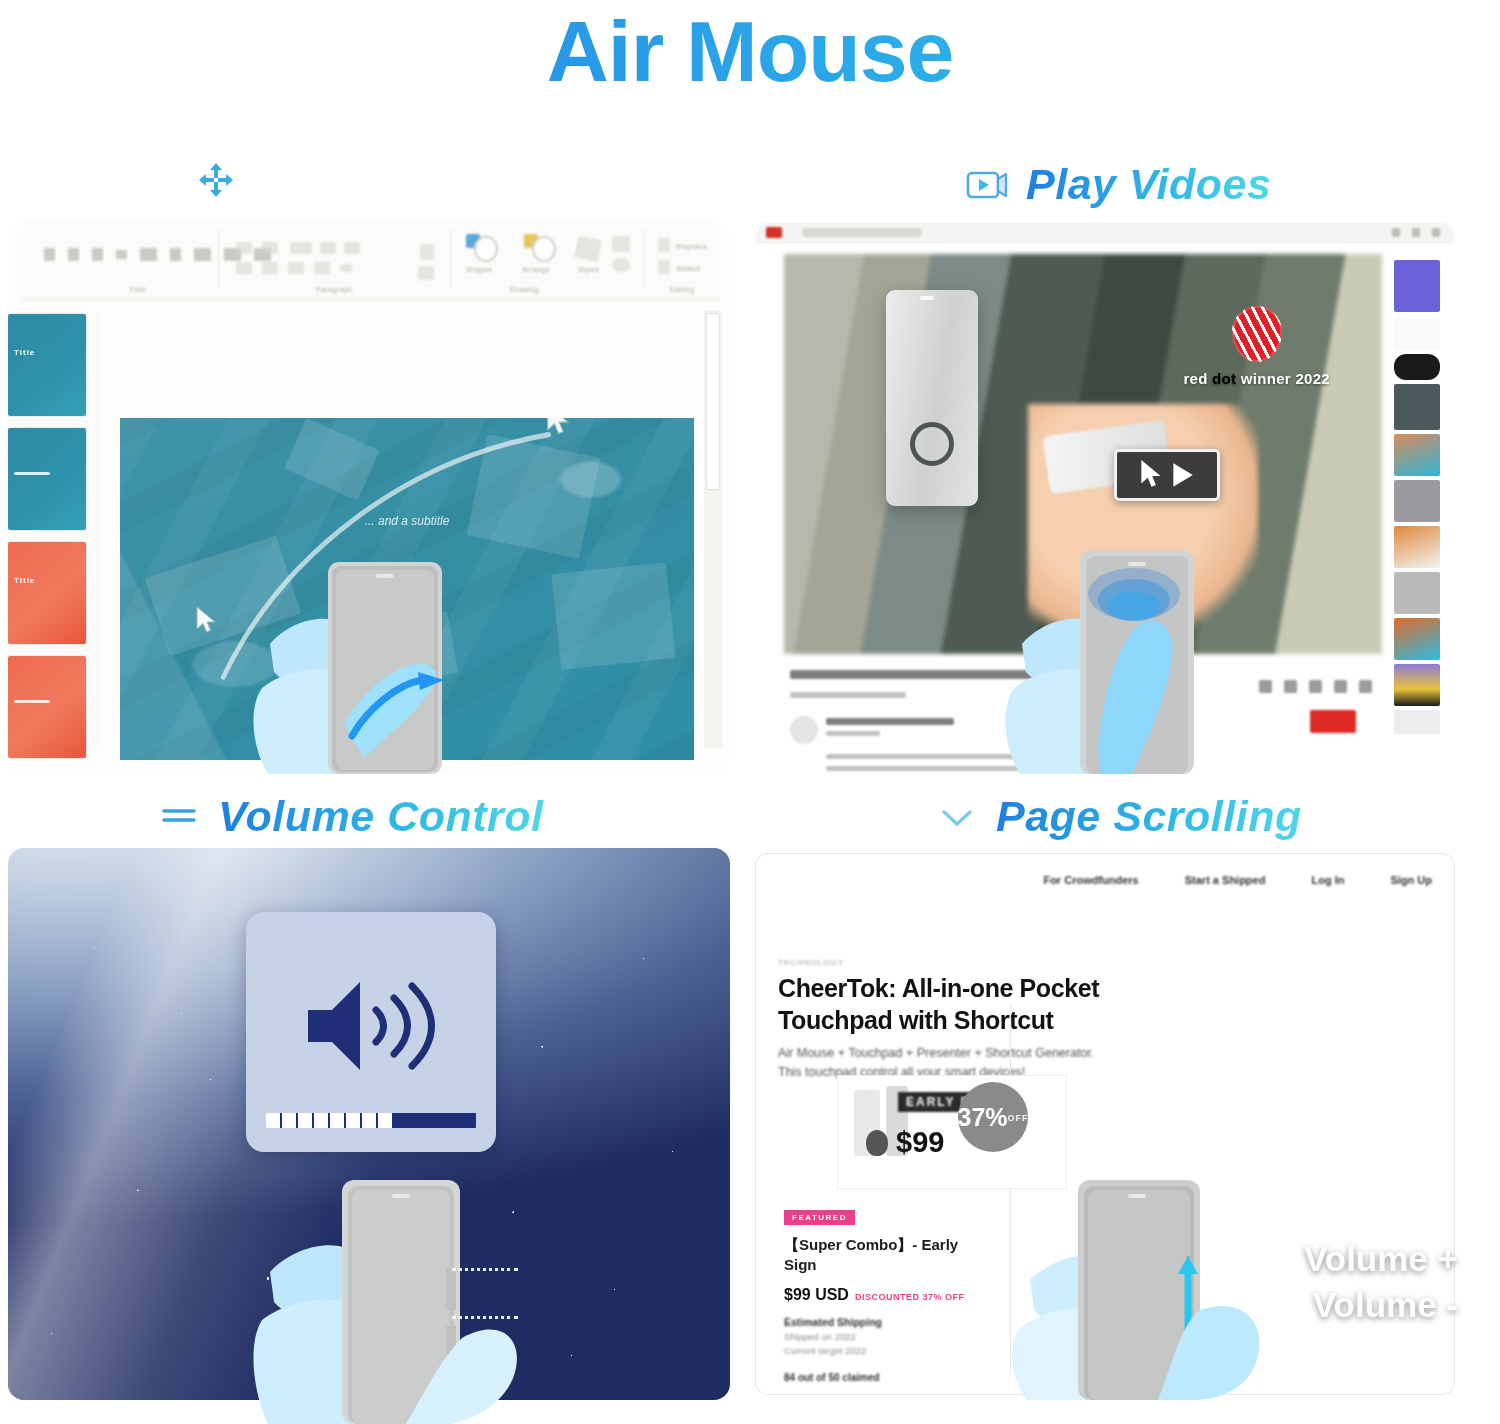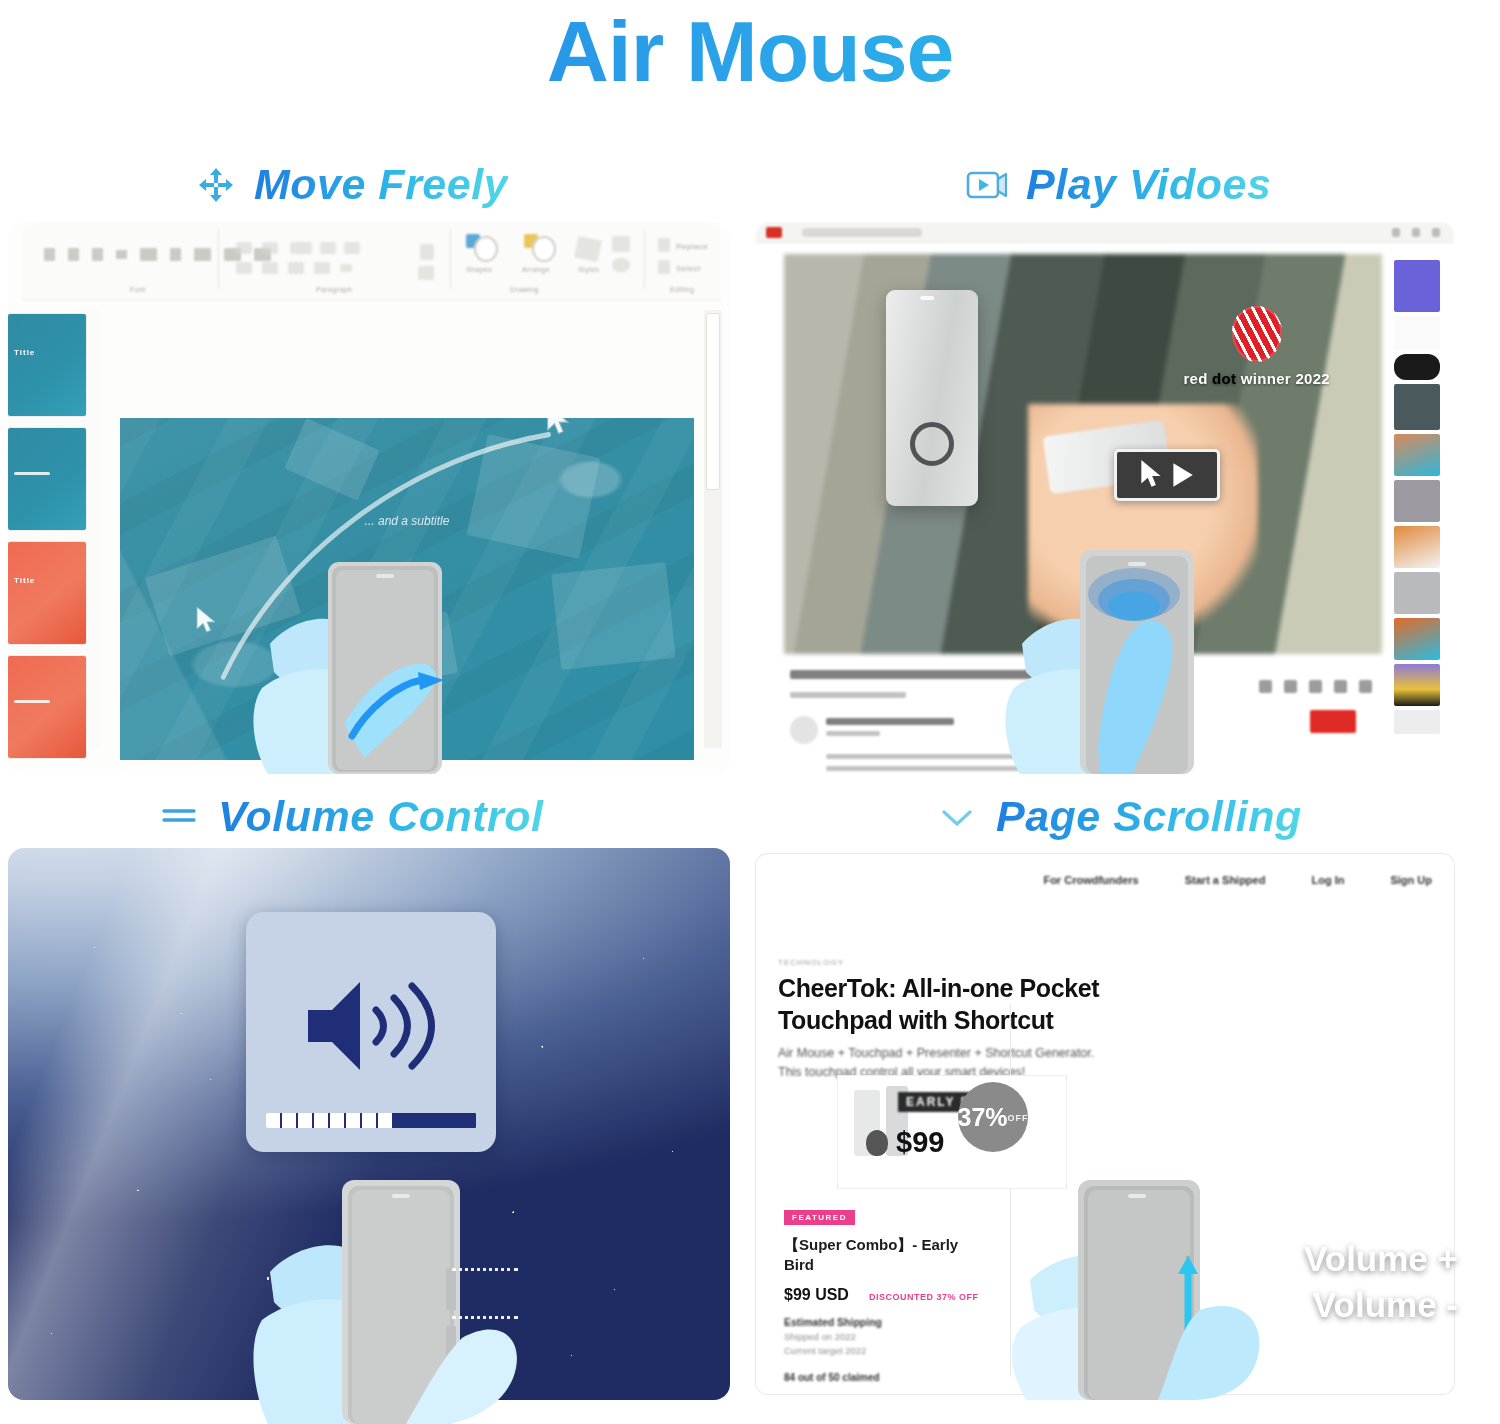--- a/index.html
+++ b/index.html
@@ -221,21 +221,21 @@
                background: #8a8a8a; color: #fff; display: flex; flex-direction: row;
                align-items: center; justify-content: center; line-height: 1; }
   .pct-badge .n { font-size: 25px; font-weight: 800; }
   .pct-badge .o { font-size: 9px; font-weight: 700; letter-spacing: 1px; margin-top: 2px; opacity: .9; }
   .price-big { position: absolute; left: 140px; top: 272px; font-size: 29px; font-weight: 800; color: #111; }
   .perk-box { position: absolute; left: 28px; top: 352px; width: 206px; }
   .featured-badge { display: inline-block; background: #ec3f8b; color: #fff; font-size: 8px;
                     font-weight: 800; letter-spacing: 1.5px; padding: 3px 8px; filter: blur(.7px); }
   .perk-title { margin-top: 10px; font-size: 15px; font-weight: 600; color: #1c1c1c; line-height: 1.35; filter: blur(.55px); }
   .perk-price { margin-top: 10px; font-size: 16px; font-weight: 700; color: #111; filter: blur(.6px); }
-  .perk-price small { font-size: 9px; font-weight: 700; color: #ec3f8b; margin-left: 20px; letter-spacing: .5px; }
+  .perk-price small { font-size: 9px; font-weight: 700; color: #ec3f8b; margin-left: 6px; letter-spacing: .5px; }
   .perk-ship { margin-top: 12px; font-size: 10.5px; font-weight: 700; color: #333; filter: blur(.8px); }
   .perk-line { margin-top: 3px; font-size: 9.5px; color: #8e8e8e; filter: blur(.9px); }
   .perk-backers { margin-top: 16px; font-size: 10px; font-weight: 700; color: #333; filter: blur(.9px); }
   .cf-divider { position: absolute; left: 254px; top: 150px; width: 1px; bottom: 18px; background: #e8e8e8; }
 
   
   .handart { position: absolute; pointer-events: none; }
 </style>
 </head>
 <body>
@@ -246,21 +246,20 @@
 
   <div class="sec-head" id="head-move">
     <svg class="ico" width="40" height="40" viewBox="0 0 40 40">
       <g fill="#2fa8e0">
         <path d="M20 3l6 7h-4v8h-4v-8h-4z"></path>
         <path d="M20 37l-6-7h4v-8h4v8h4z"></path>
         <path d="M3 20l7-6v4h8v4h-8v4z"></path>
         <path d="M37 20l-7 6v-4h-8v-4h8v-4z"></path>
       </g>
     </svg>
-    <div class="txt">Move Freely</div>
   </div>
 
   <div class="sec-head" id="head-play">
     <svg class="ico" width="42" height="34" viewBox="0 0 42 34">
       <rect x="2" y="5" width="30" height="24" rx="4" fill="none" stroke="#47a8de" stroke-width="2.6"></rect>
       <path d="M32 11l8-5v22l-8-5z" fill="#cfe6f5" stroke="#47a8de" stroke-width="2.2" stroke-linejoin="round"></path>
       <path d="M13 11l10 6-10 6z" fill="#2fb6e6"></path>
     </svg>
     <div class="txt">Play Vidoes</div>
   </div>
@@ -549,21 +548,21 @@
         <div class="early-bird">EARLY BIRD</div>
         <div class="pct-badge">
           <div class="n">37%</div>
           <div class="o">OFF</div>
         </div>
         <div class="price-big">$99</div>
         <div style="position:absolute;left:110px;top:276px;width:22px;height:26px;background:#555;border-radius:50% 50% 45% 45%"></div>
 
         <div class="perk-box">
           <div class="featured-badge">FEATURED</div>
-          <div class="perk-title">【Super Combo】- Early Bird</div>
+          <div class="perk-title">【Super Combo】- Early Sign</div>
           <div class="perk-price">
             <span>$99 USD</span><small>DISCOUNTED 37% OFF</small>
           </div>
           <div class="perk-ship">Estimated Shipping</div>
           <div class="perk-line">Shipped on 2022</div>
           <div class="perk-line">Current target 2022</div>
           <div class="perk-backers">84 out of 50 claimed</div>
         </div>
       </div>
 

